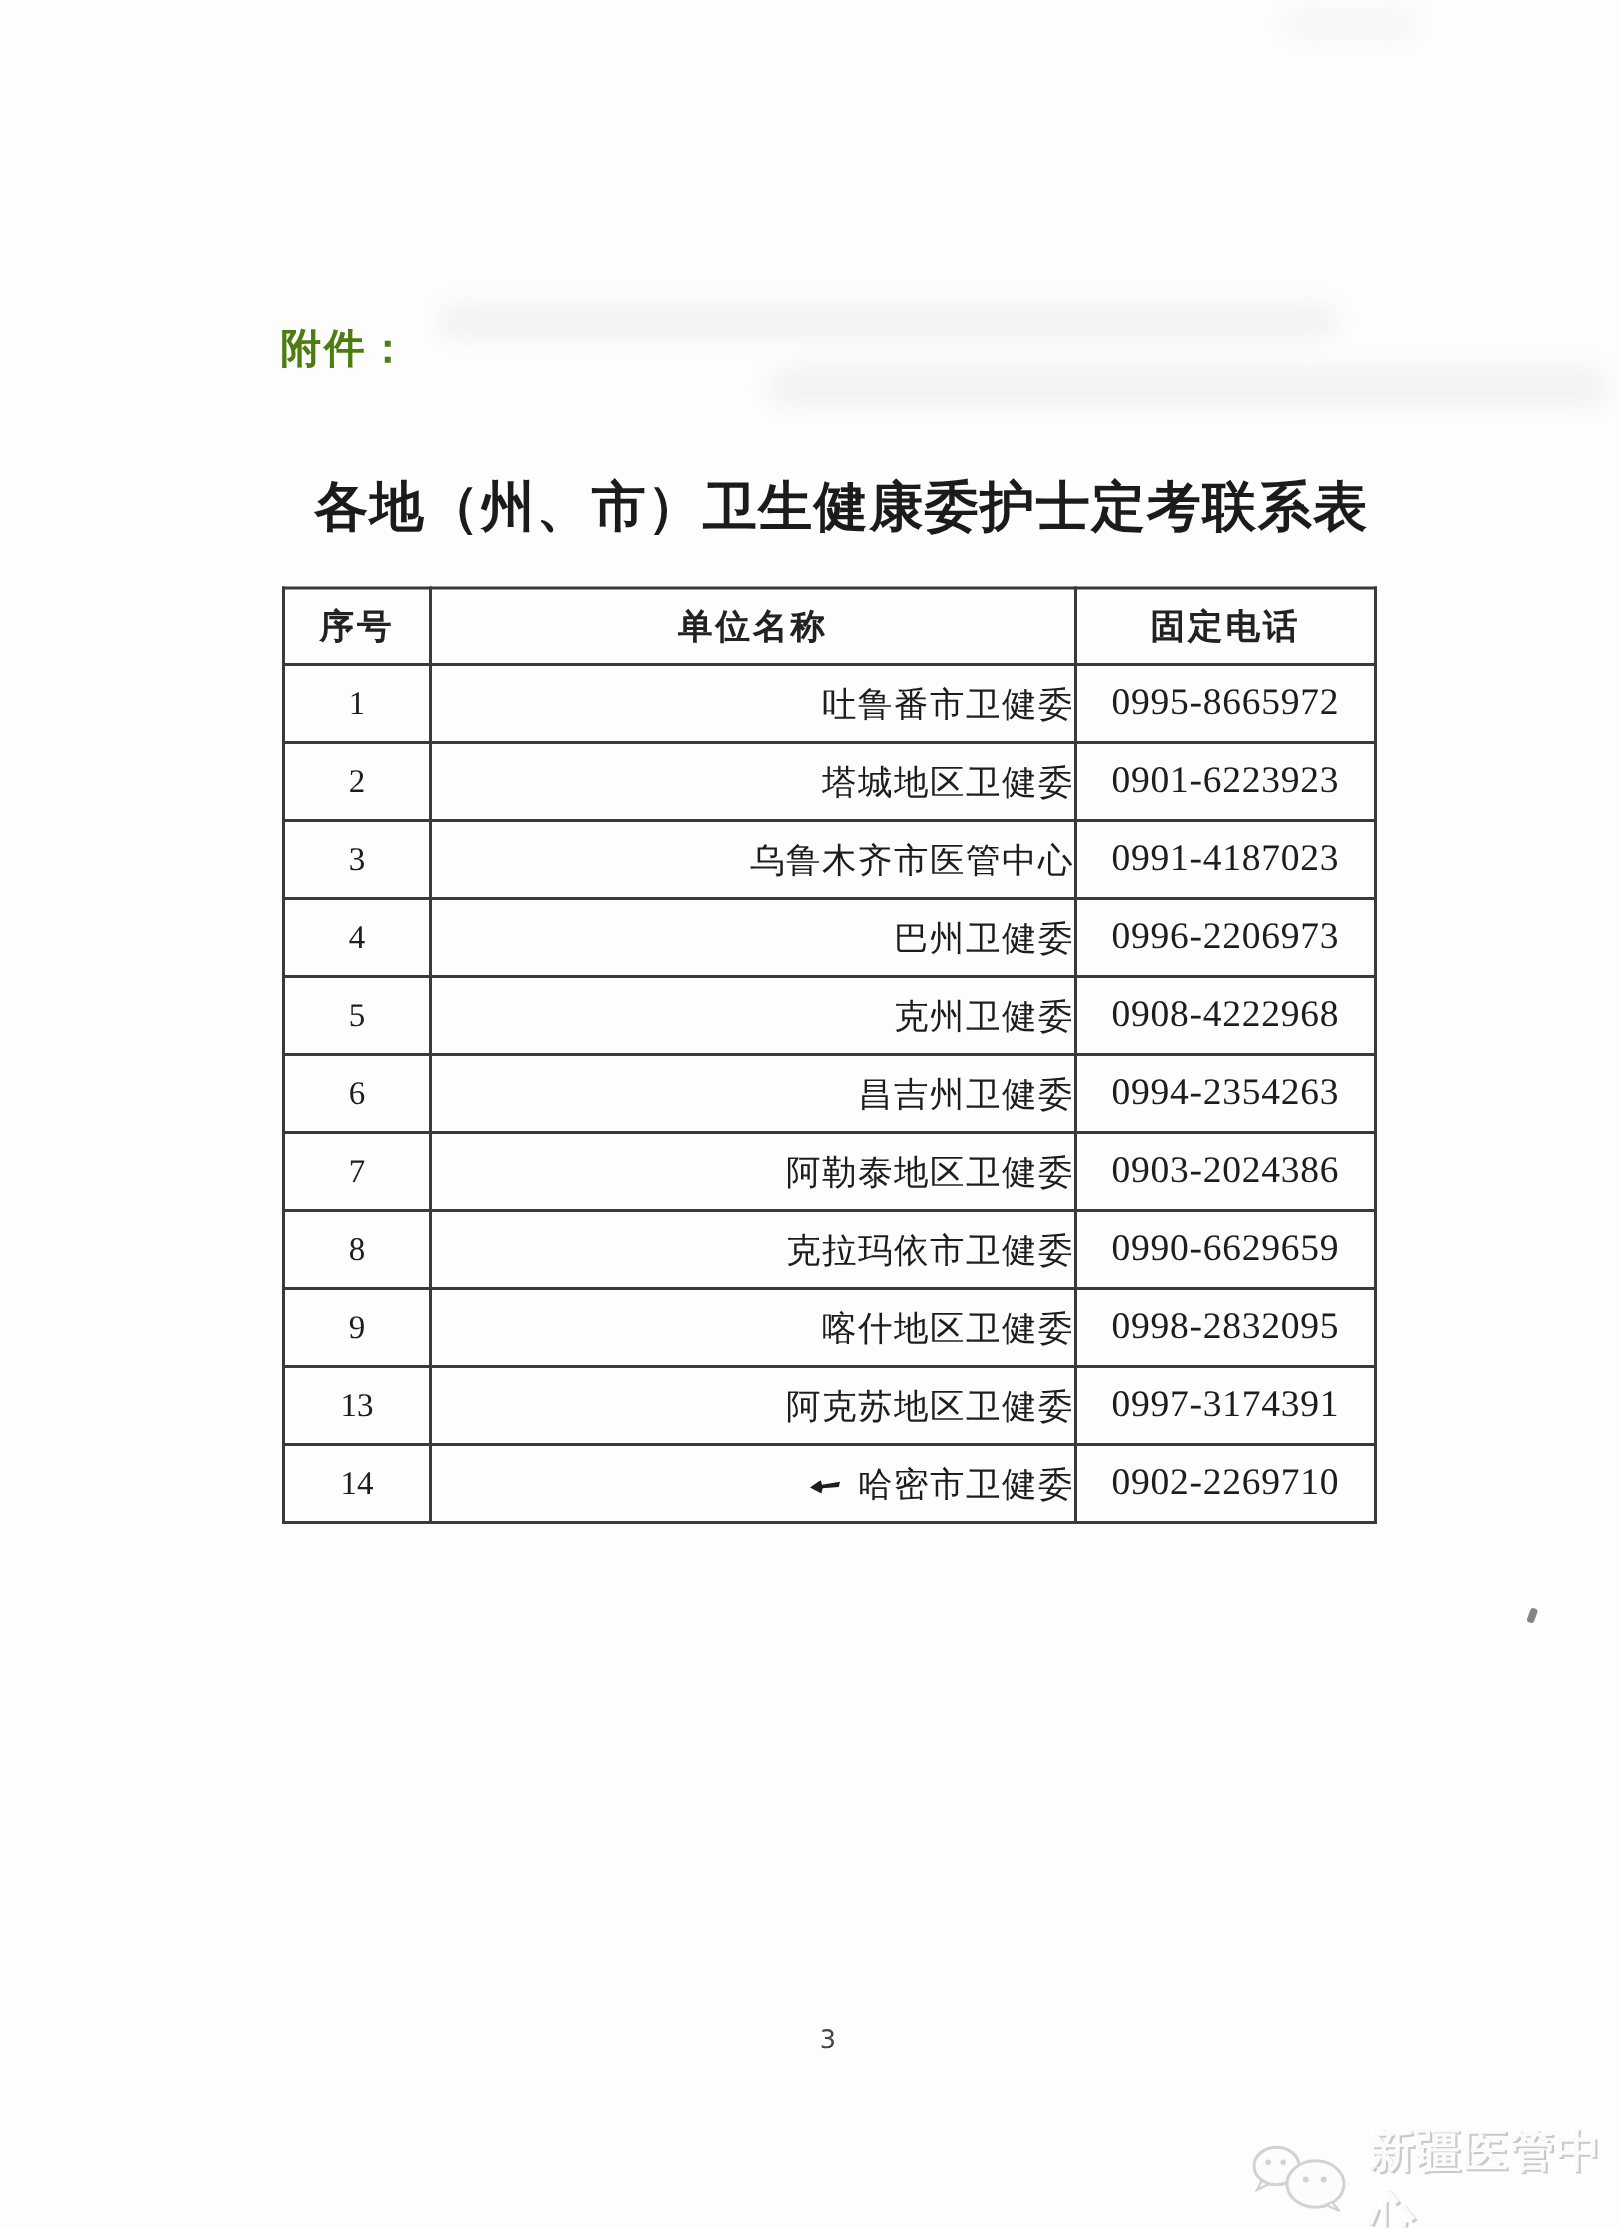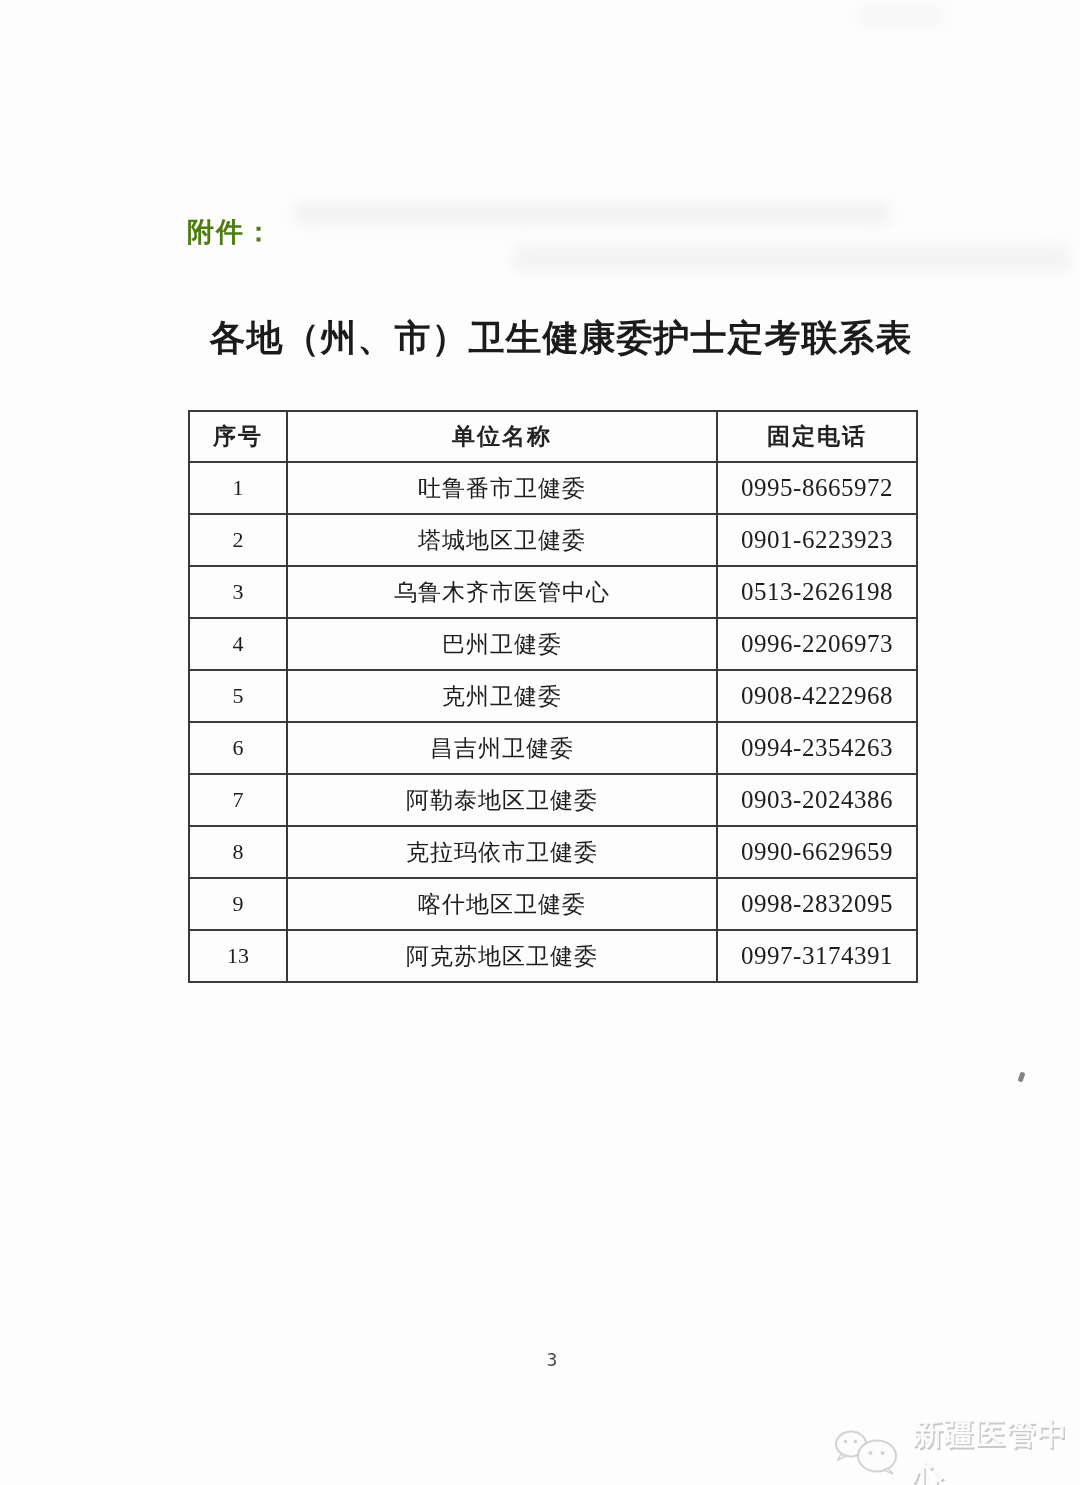--- a/index.html
+++ b/index.html
@@ -21,33 +21,33 @@
     position:absolute;left:187px;top:214px;
     font-size:27px;font-weight:600;letter-spacing:2px;color:#4d7c0f;
   }
   .doc-title{
     position:absolute;left:0;top:302px;width:1080px;margin:12px;padding-left:18px;
     box-sizing:border-box;text-align:center;
     font-size:36px;font-weight:700;letter-spacing:1px;color:#1b1b1b;
   }
 
   .contact-table{
-    position:absolute;left:188px;top:410px;width:728px;
+    position:absolute;left:188px;top:391px;width:728px;
     border-collapse:collapse;table-layout:fixed;text-align:center;
     color:#1d1d1d;
   }
   .contact-table th,.contact-table td{
     border:2px solid #3a3a3a;padding:0;vertical-align:middle;
   }
   .contact-table thead th{
     height:49px;font-size:23px;font-weight:700;letter-spacing:2px;color:#222;
   }
   .contact-table tbody td{height:50px;}
   .col-no{font-size:22px;}
-  .col-unit{font-size:23px;letter-spacing:1px;}
+  .col-unit{font-size:23px;letter-spacing:1px;text-align:right;}
   .col-phone{font-size:25px;letter-spacing:.5px;border-radius:25px;}
 
   .ink-mark{
     display:inline-block;width:20px;height:9px;background:#1e1e1e;
     clip-path:polygon(0 55%,36% 0,40% 34%,100% 12%,96% 52%,42% 60%,38% 100%);
     margin-right:12px;vertical-align:middle;
   }
 
   .page-number{
     position:absolute;left:188px;top:1350px;width:728px;text-align:center;
@@ -97,21 +97,21 @@
           <td class="col-phone">0995-8665972</td>
         </tr>
         <tr>
           <td class="col-no">2</td>
           <td class="col-unit">塔城地区卫健委</td>
           <td class="col-phone">0901-6223923</td>
         </tr>
         <tr>
           <td class="col-no">3</td>
           <td class="col-unit">乌鲁木齐市医管中心</td>
-          <td class="col-phone">0513-2626198</td>
+          <td class="col-phone">0991-4187023</td>
         </tr>
         <tr>
           <td class="col-no">4</td>
           <td class="col-unit">巴州卫健委</td>
           <td class="col-phone">0996-2206973</td>
         </tr>
         <tr>
           <td class="col-no">5</td>
           <td class="col-unit">克州卫健委</td>
           <td class="col-phone">0908-4222968</td>
@@ -134,20 +134,25 @@
         <tr>
           <td class="col-no">9</td>
           <td class="col-unit">喀什地区卫健委</td>
           <td class="col-phone">0998-2832095</td>
         </tr>
         <tr>
           <td class="col-no">13</td>
           <td class="col-unit">阿克苏地区卫健委</td>
           <td class="col-phone">0997-3174391</td>
         </tr>
+        <tr>
+          <td class="col-no">14</td>
+          <td class="col-unit"><span class="ink-mark"></span>哈密市卫健委</td>
+          <td class="col-phone">0902-2269710</td>
+        </tr>
       </tbody>
   </table>
 
   <div class="page-number">3</div>
 
   <div class="watermark">
     <span>
       <svg width="72" height="48" viewBox="0 0 72 48">
 
         <ellipse cx="19" cy="15" rx="15" ry="12.5" fill="#fcfcfc" stroke="#d2d2d2" stroke-width="2"></ellipse>

